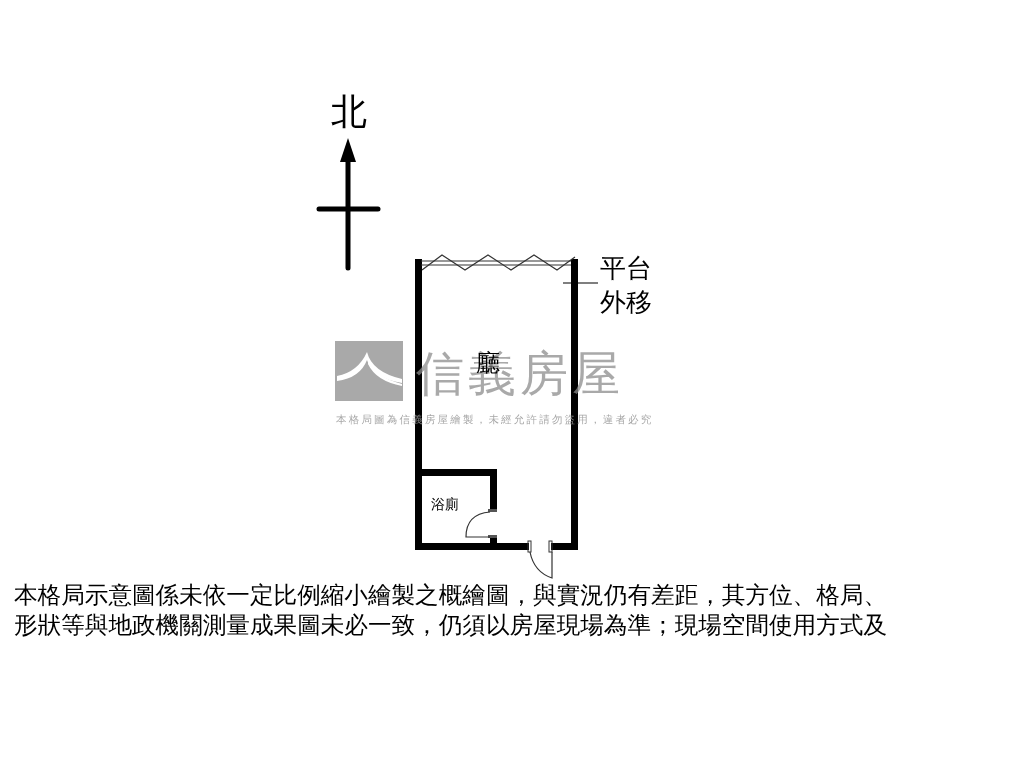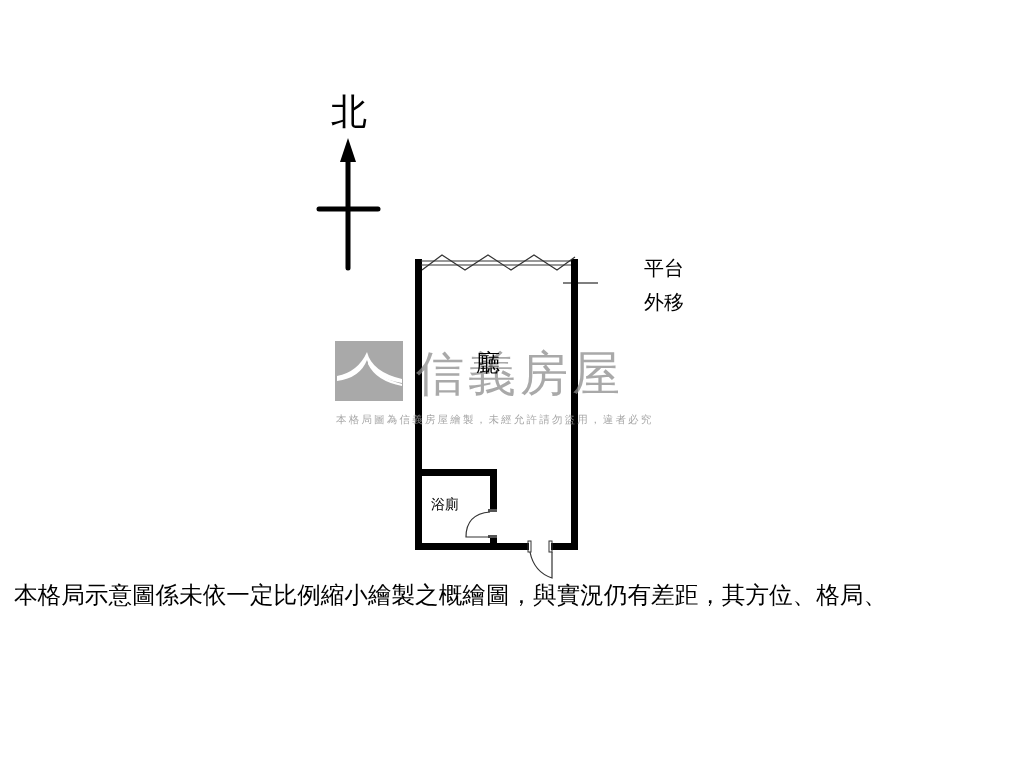--- a/index.html
+++ b/index.html
@@ -1,21 +1,21 @@
 <!DOCTYPE html>
 <html><head>
 <meta charset="utf-8">
 <style>
   html, body { margin:0; padding:0; }
   body { width:1024px; height:768px; background:#ffffff; position:relative; overflow:hidden;
          font-family:"DejaVu Serif","Liberation Serif",serif; color:#000; }
   .abs { position:absolute; }
   #plan { position:absolute; left:0; top:0; width:1024px; height:768px; }
   .north-label { left:331px; top:92px; font-size:36px; line-height:40px; }
-  .platform-label { left:600px; top:251px; font-size:20px; line-height:34px; width:70px;margin-left:44px; }
+  .platform-label { left:600px; top:251px; font-size:26px; line-height:34px; width:70px; }
   .room-label-hall { left:476px; top:348px; font-size:24px; line-height:30px; }
   .room-label-bath { left:431px; top:491px; font-size:14px; line-height:26px; }
   .wm-text { left:416px; top:333px; font-size:48px; line-height:80px; color:rgba(140,140,140,0.75);
              font-family:"DejaVu Sans","Liberation Sans",sans-serif; letter-spacing:4px; }
   .wm-sub { left:336px; top:412px; font-size:10.5px; line-height:14px; color:rgba(150,150,150,0.85);
             font-family:Liberation Sans, sans-serif; letter-spacing:2.2px; white-space:nowrap; }
   .disclaimer { left:14px; top:580px; width:1000px; font-size:23.6px; line-height:30px; }
   .disclaimer div { white-space:nowrap;font-family:Liberation Serif, serif; }
 </style>
 </head>
@@ -75,13 +75,14 @@
 <div class="abs platform-label">
   <div>平台</div>
   <div>外移</div>
 </div>
 
 <div class="abs room-label-hall">廳</div>
 <div class="abs room-label-bath">浴廁</div>
 
 <div class="abs disclaimer">
   <div>本格局示意圖係未依一定比例縮小繪製之概繪圖，與實況仍有差距，其方位、格局、</div>
+  <div>形狀等與地政機關測量成果圖未必一致，仍須以房屋現場為準；現場空間使用方式及</div>
 </div>
 
 </body></html>

